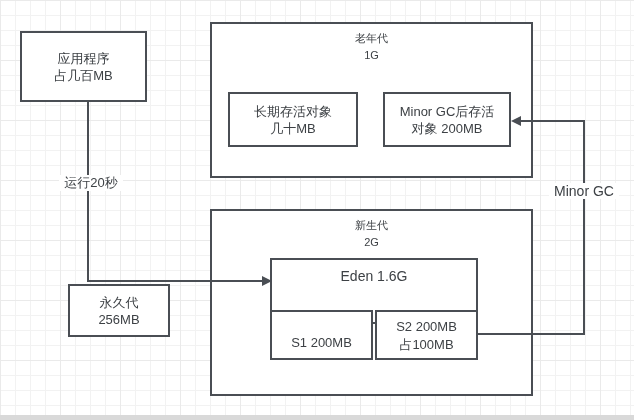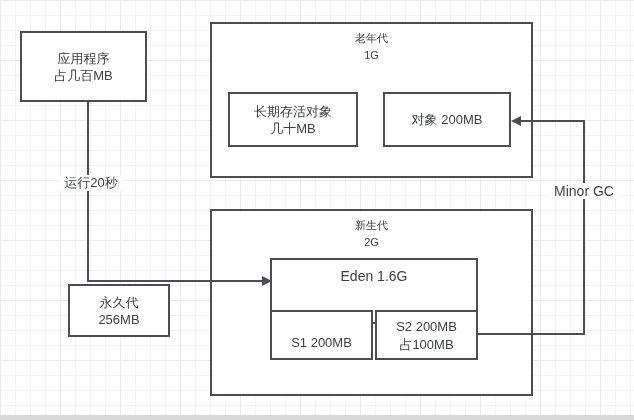--- a/index.html
+++ b/index.html
@@ -85,20 +85,21 @@
   <div class="box old-gen">
     <div class="group-title">
       <div>老年代</div>
       <div>1G</div>
     </div>
     <div class="box long-lived center-v">
       <div>长期存活对象</div>
       <div>几十MB</div>
     </div>
     <div class="box survivor center-v">
+      <div>Minor GC后存活</div>
       <div>对象 200MB</div>
     </div>
   </div>
 
   <div class="box young-gen">
     <div class="group-title">
       <div>新生代</div>
       <div>2G</div>
     </div>
     <div class="box eden">

